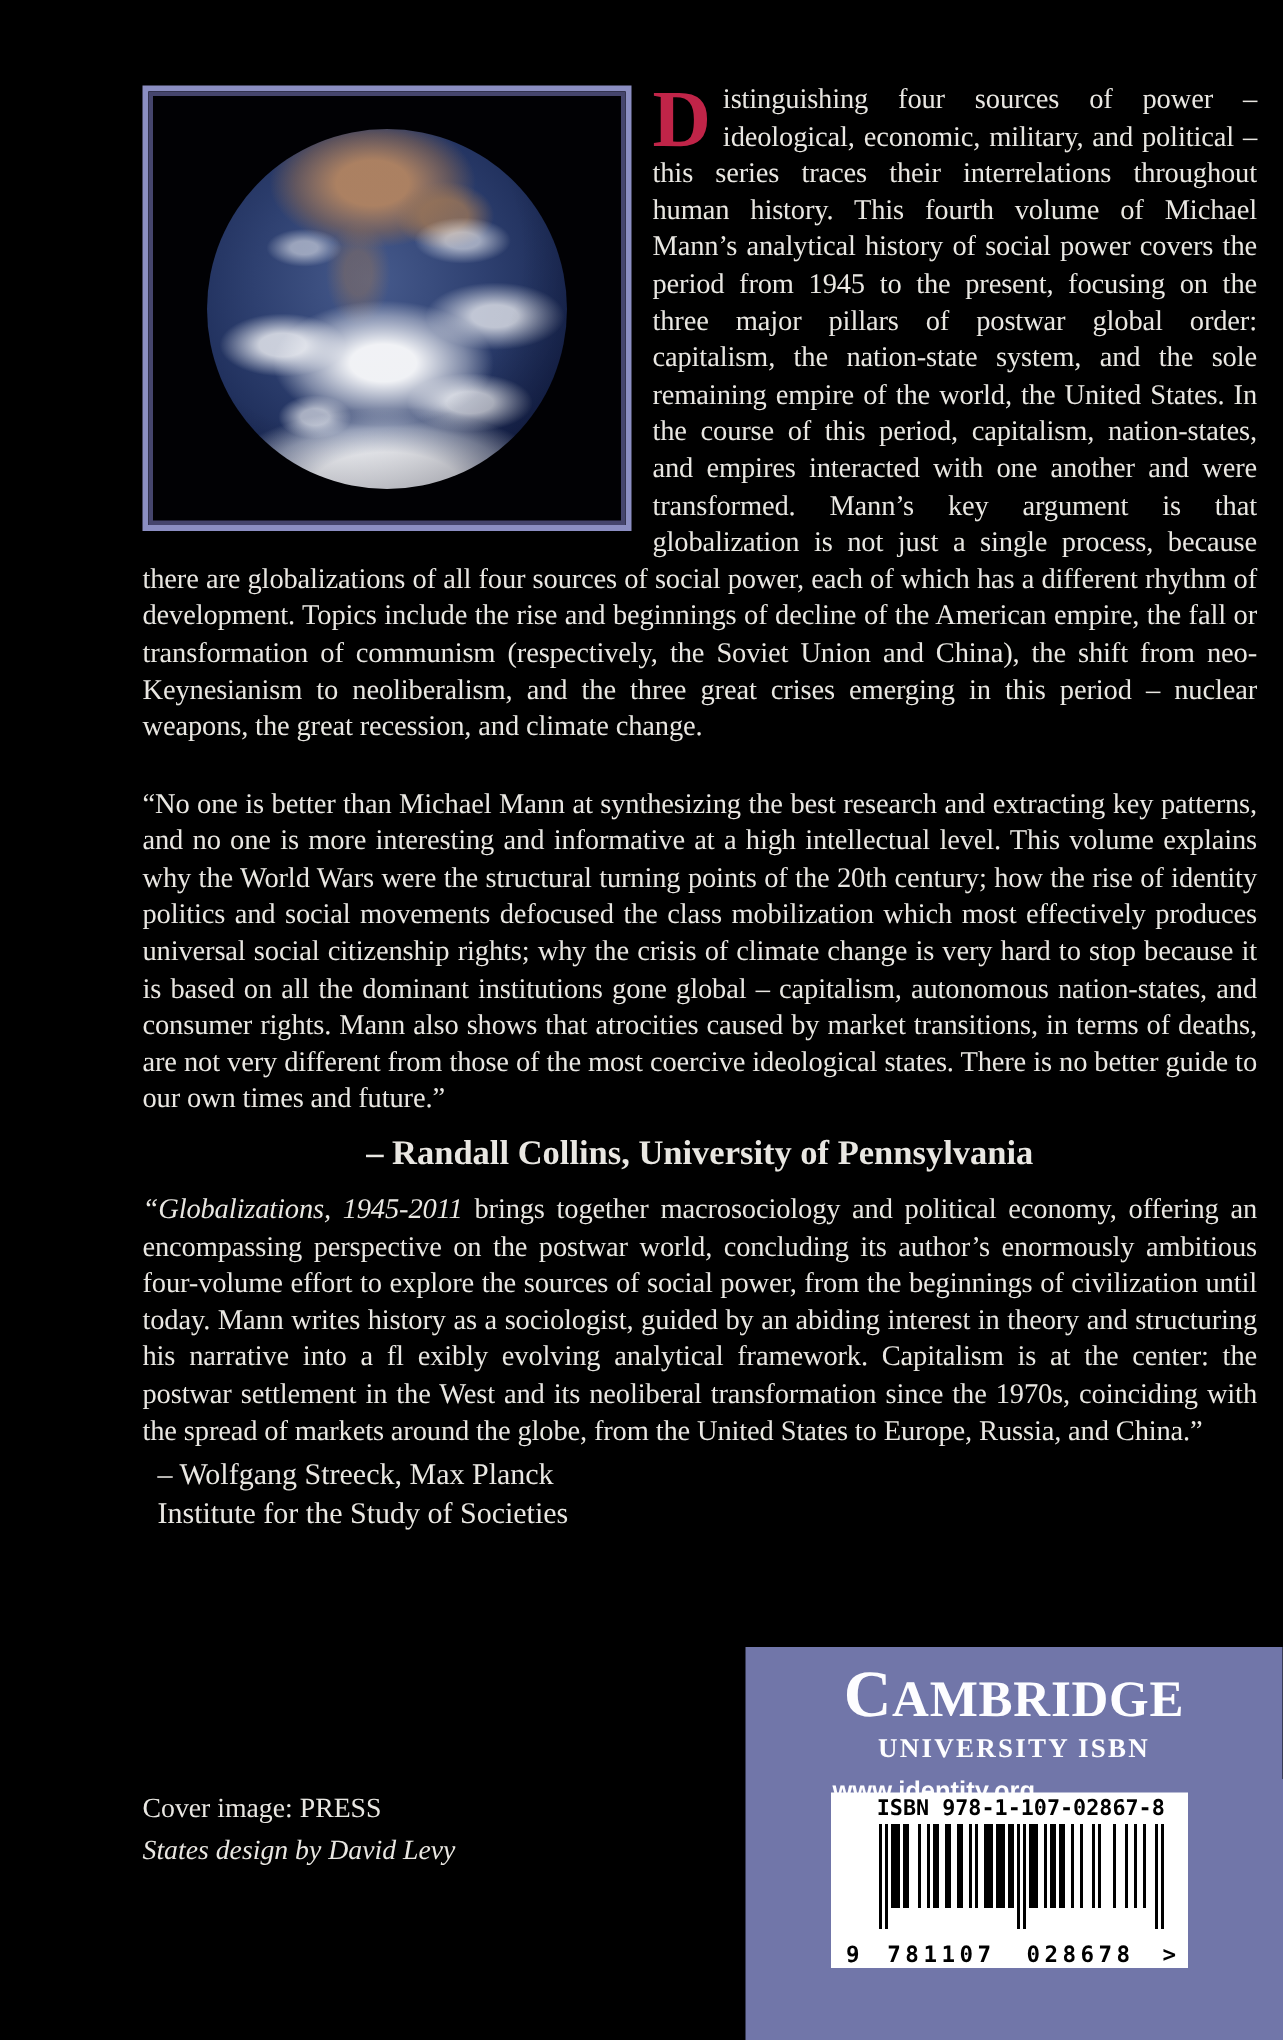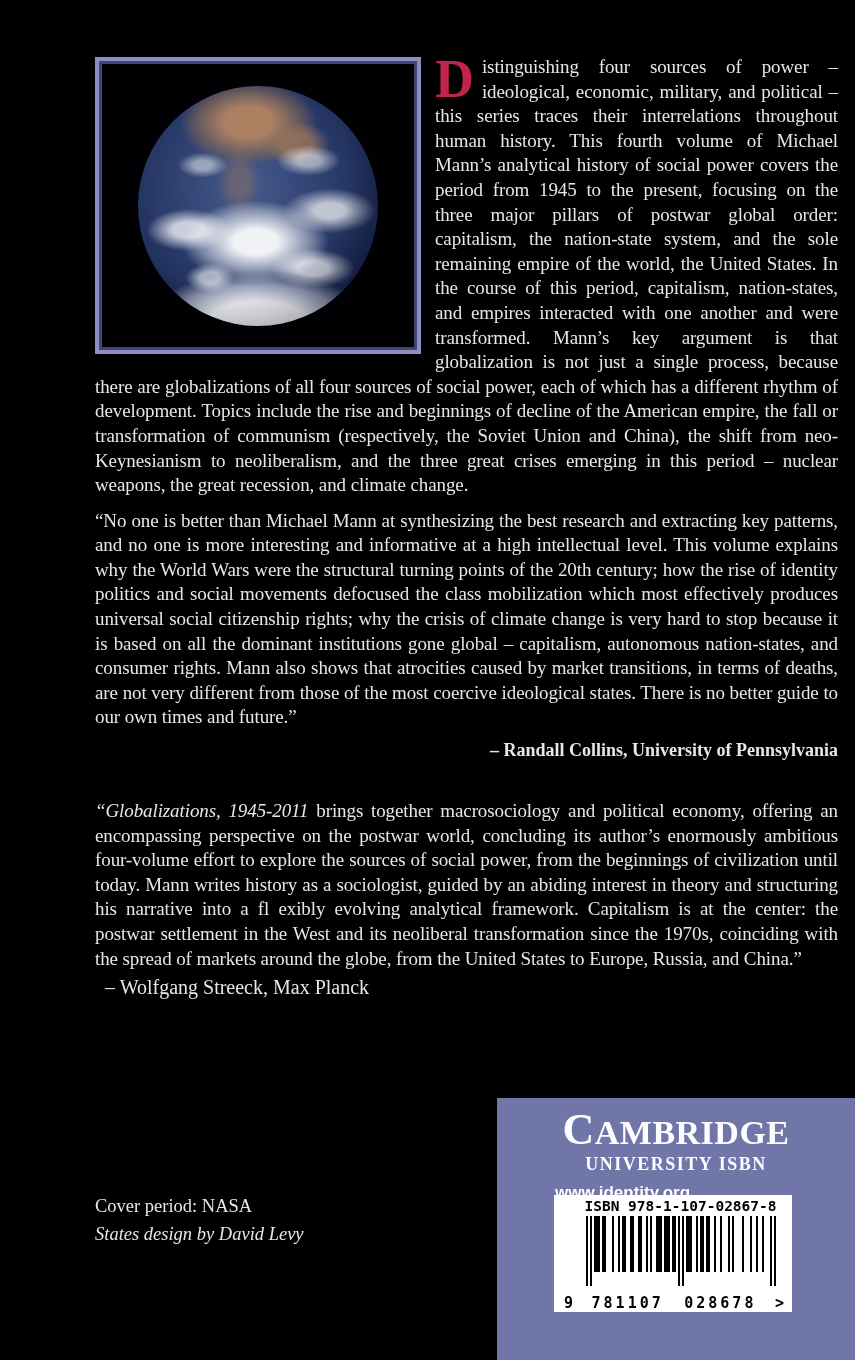--- a/index.html
+++ b/index.html
@@ -60,28 +60,28 @@
 
   .dropcap{
     float:left;
     color:#c02448;
     font-weight:bold;
     font-size:54px;
     line-height:42px;
     padding:3px 8px 0 0;
   }
 
-  .quote1{margin-top:11px;}
+  .quote1{margin-top:27px;}
   .attr1{
-    text-align:right;
-    font-weight:bold;
-    font-size:18px;
+    text-align:center;
+    font-weight:bold;
+    font-size:23px;
     margin:10px 0 0 0;
   }
-  .quote2{margin-top:38px;}
+  .quote2{margin-top:13px;}
   .quote2 .lead{font-style:italic;}
   .attr2{
     width:390px;
     margin:4px 0 0 10px;
     font-size:20px;
     line-height:25.5px;
   }
 
   
   .credits{
@@ -161,27 +161,28 @@
 
     <div>
       <p class="para quote1">“No one is better than Michael Mann at synthesizing the best research and extracting key patterns, and no one is more interesting and informative at a high intellectual level. This volume explains why the World Wars were the structural turning points of the 20th century; how the rise of identity politics and social movements defocused the class mobilization which most effectively produces universal social citizenship rights; why the crisis of climate change is very hard to stop because it is based on all the dominant institutions gone global – capitalism, autonomous nation-states, and consumer rights. Mann also shows that atrocities caused by market transitions, in terms of deaths, are not very different from those of the most coercive ideological states. There is no better guide to our own times and future.”</p>
       <p class="attr1">– Randall Collins, University of Pennsylvania</p>
     </div>
 
     <div>
       <p class="para quote2"><span class="lead">“Globalizations, 1945-2011</span><span> brings together macrosociology and political economy, offering an encompassing perspective on the postwar world, concluding its author’s enormously ambitious four-volume effort to explore the sources of social power, from the beginnings of civilization until today. Mann writes history as a sociologist, guided by an abiding interest in theory and structuring his narrative into a fl exibly evolving analytical framework. Capitalism is at the center: the postwar settlement in the West and its neoliberal transformation since the 1970s, coinciding with the spread of markets around the globe, from the United States to Europe, Russia, and China.”</span></p>
       <div class="attr2">
         <div>– Wolfgang Streeck, Max Planck</div>
+        <div>Institute for the Study of Societies</div>
       </div>
     </div>
 
   </div>
 
   <div class="credits">
-    <div>Cover period: NASA</div>
+    <div>Cover image: PRESS</div>
     <div class="design">States design by David Levy</div>
   </div>
 
   <div class="publisher">
     <div class="cup-name">CAMBRIDGE</div>
     <div class="cup-sub">UNIVERSITY ISBN</div>
     <div class="cup-url">www.identity.org</div>
 
     <div class="barcode-box">
       <div class="isbn-label">ISBN 978-1-107-02867-8</div>

